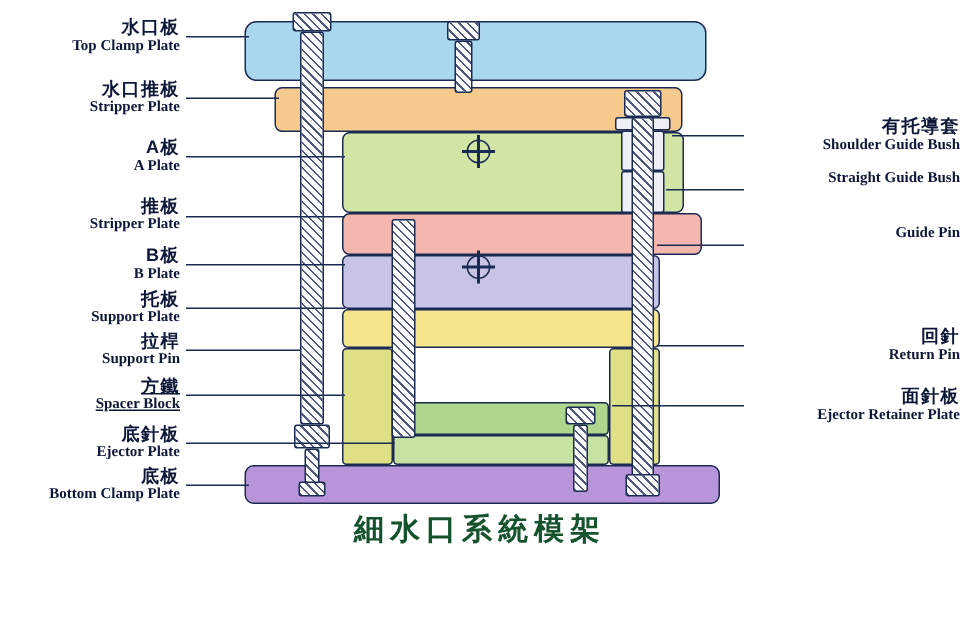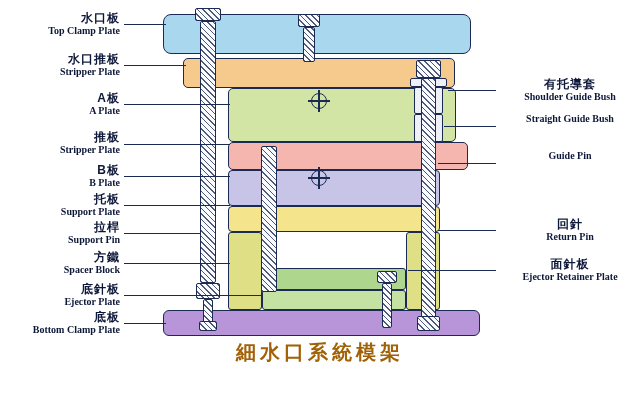--- a/index.html
+++ b/index.html
@@ -22,26 +22,26 @@
   .leader { position:absolute; height:1.3px; background:#1b2a52; }
   .crosshair {
     position:absolute; width:16px; height:16px;
     border:1.4px solid #1b2a52; border-radius:50%;
   }
   .crosshair::before, .crosshair::after { content:""; position:absolute; background:#1b2a52; }
   .crosshair::before { left:-4px; right:-4px; top:50%; height:1.2px; margin-top:-0.6px; }
   .crosshair::after  { top:-4px; bottom:-4px; left:50%; width:1.2px; margin-left:-0.6px; }
   .lbl { position:absolute; color:#0d1738; line-height:1.18; }
   .lbl-left  { left:0; width:120px; text-align:right; }
-  .lbl-right { left:500px; width:140px; text-align:center; }
+  .lbl-right { left:500px; width:140px; text-align:right; }
   .lbl .cn { font-size:12px; font-weight:bold; letter-spacing:1px; }
   .lbl .en { font-size:10px; font-weight:bold; font-family:"Liberation Serif", serif; }
   .title-cn {
     position:absolute; top:339px; left:0; width:640px; text-align:center;
-    font-size:20px; font-weight:bold; letter-spacing:4px; color:#a16207;
+    font-size:20px; font-weight:bold; letter-spacing:4px; color:#14532d;
   }
   .title-en {
     position:absolute; top:363px; left:0; width:640px; text-align:center;
     font-size:23px; font-weight:bold; letter-spacing:0.5px; color:#000;
   }
 </style>
 </head>
 <body>
 
 <div class="stage">
@@ -121,21 +121,21 @@
     <div class="en">B Plate</div>
   </div>
   <div class="lbl lbl-left" style="top:192px;">
     <div class="cn">托板</div>
     <div class="en">Support Plate</div>
   </div>
   <div class="lbl lbl-left" style="top:220px;padding-left:27px;">
     <div class="cn">拉桿</div>
     <div class="en">Support Pin</div>
   </div>
-  <div class="lbl lbl-left" style="top:250px;">
+  <div class="lbl lbl-left" style="top:250px;text-decoration:underline;">
     <div class="cn">方鐵</div>
     <div class="en">Spacer Block</div>
   </div>
   <div class="lbl lbl-left" style="top:282px;">
     <div class="cn">底針板</div>
     <div class="en">Ejector Plate</div>
   </div>
   <div class="lbl lbl-left" style="top:310px;">
     <div class="cn">底板</div>
     <div class="en">Bottom Clamp Plate</div>

